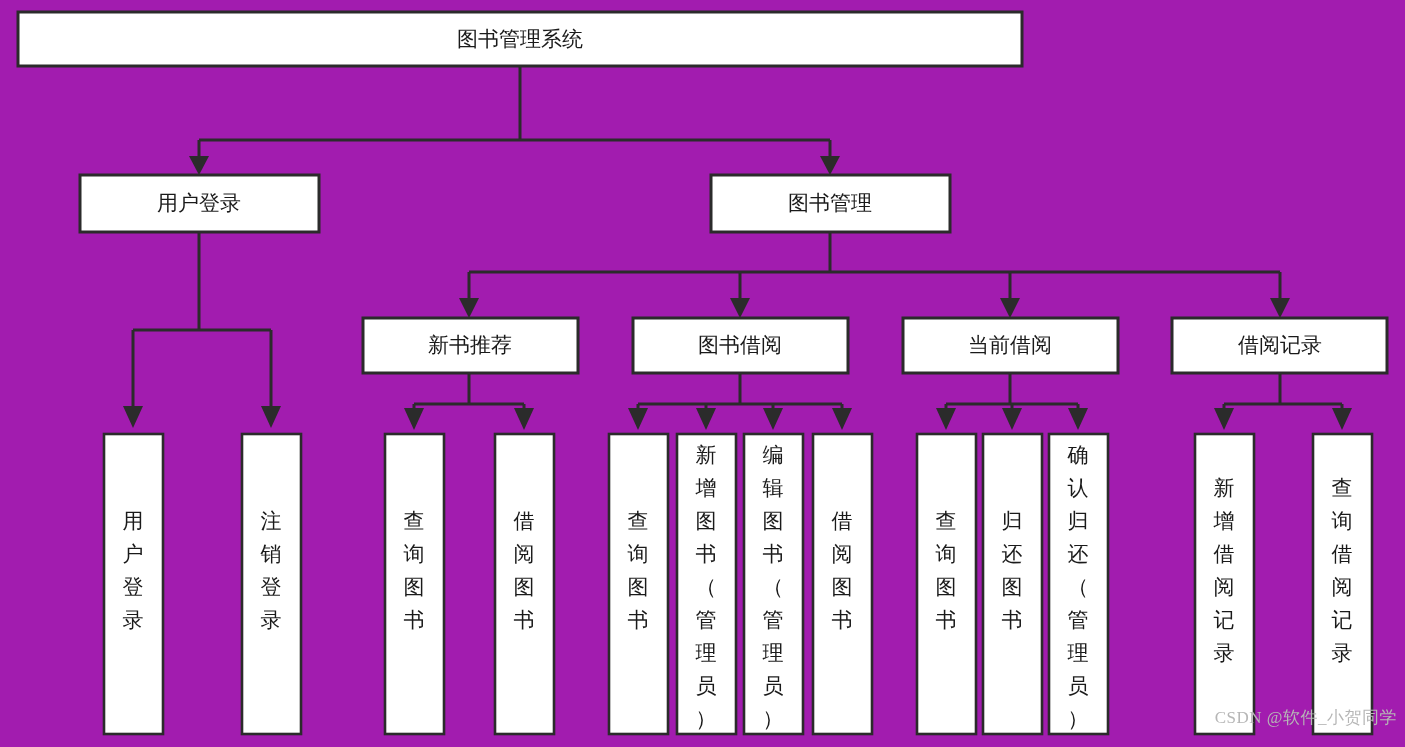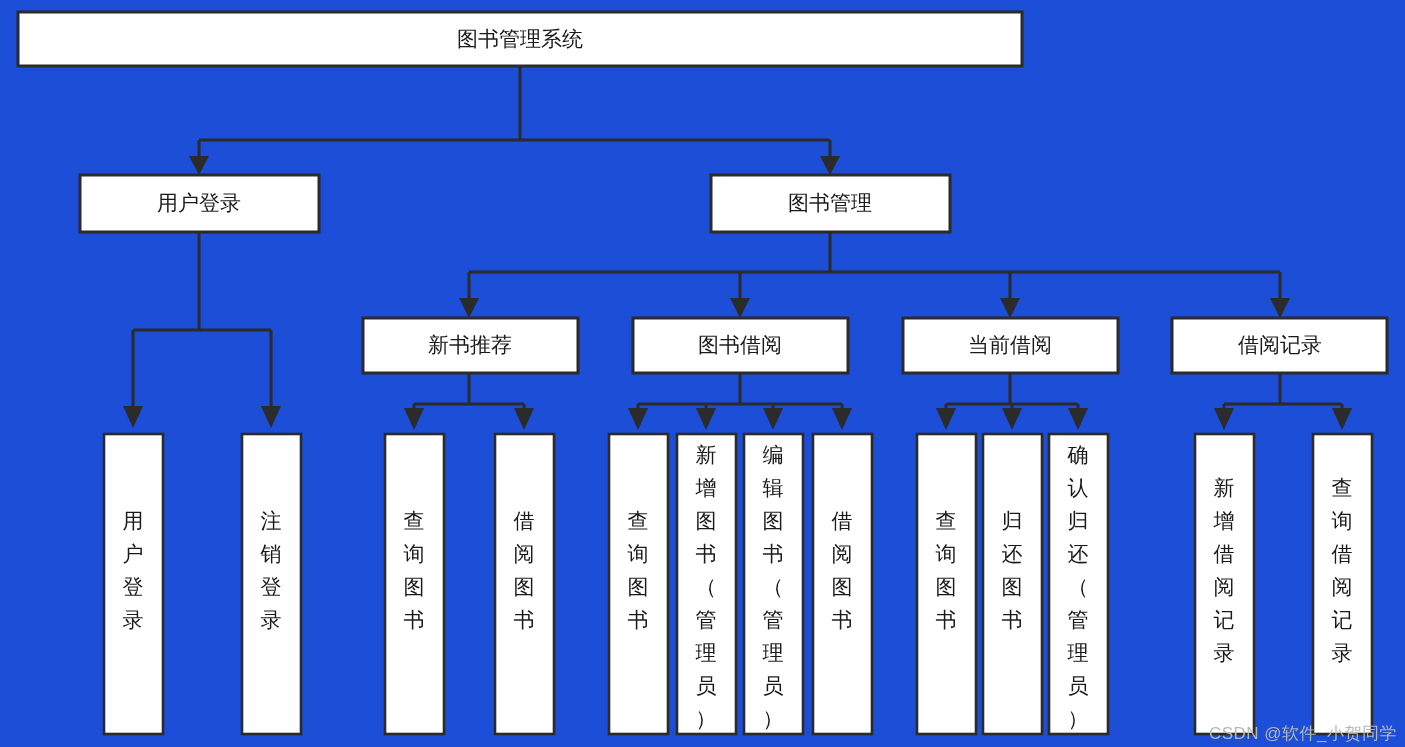--- a/index.html
+++ b/index.html
@@ -11,21 +11,21 @@
   body {
     width: 1405px;
     height: 747px;
     font-family: "DejaVu Sans", "Liberation Sans", sans-serif;
     overflow: hidden;
   }
   #diagram-root {
     position: relative;
     width: 1405px;
     height: 747px;
-    background: #1d4ed8;
+    background: #a21caf;
   }
   svg#chart-svg {
     position: absolute;
     top: 0;
     left: 0;
     width: 1405px;
     height: 747px;
     display: block;
   }
   .node-box {
@@ -57,22 +57,22 @@
   }
   .node-label-v {
     font-family: "DejaVu Sans", "Liberation Sans", sans-serif;
     font-size: 21px;
     fill: #1a1a1a;
     text-anchor: middle;
   }
   .watermark {
     position: absolute;
     right: 8px;
-    bottom: 2px;
-    font-family: Liberation Sans, sans-serif;
+    bottom: 18px;
+    font-family: Liberation Serif, serif;
     font-size: 17px;
     color: #b6b6b6;
     letter-spacing: 0.5px;
     white-space: nowrap;
     pointer-events: none;
   }
 </style>
 </head>
 <body>
 

